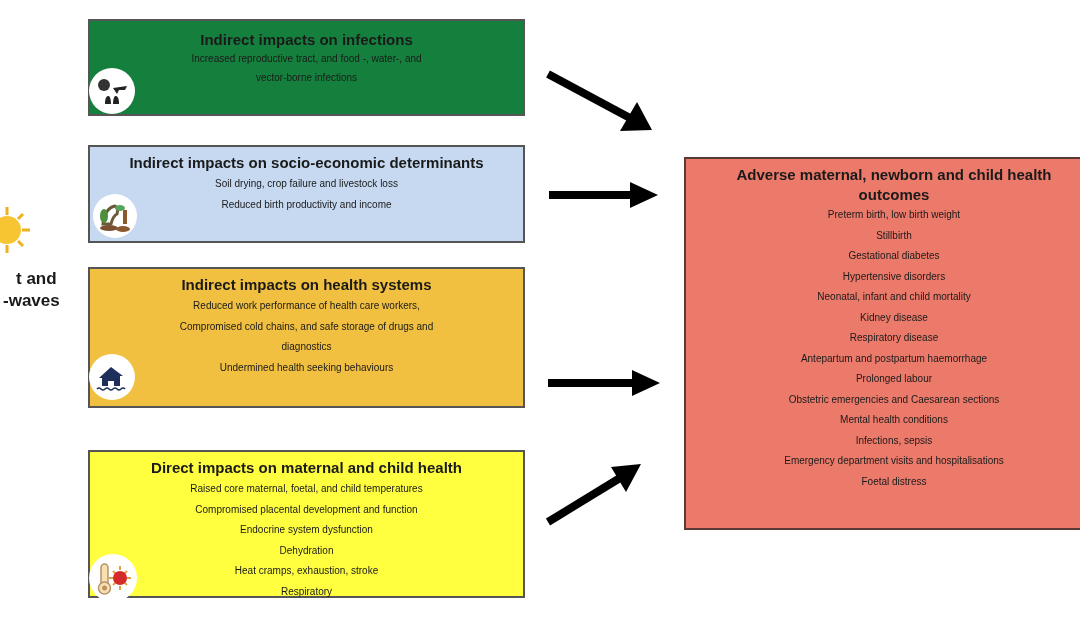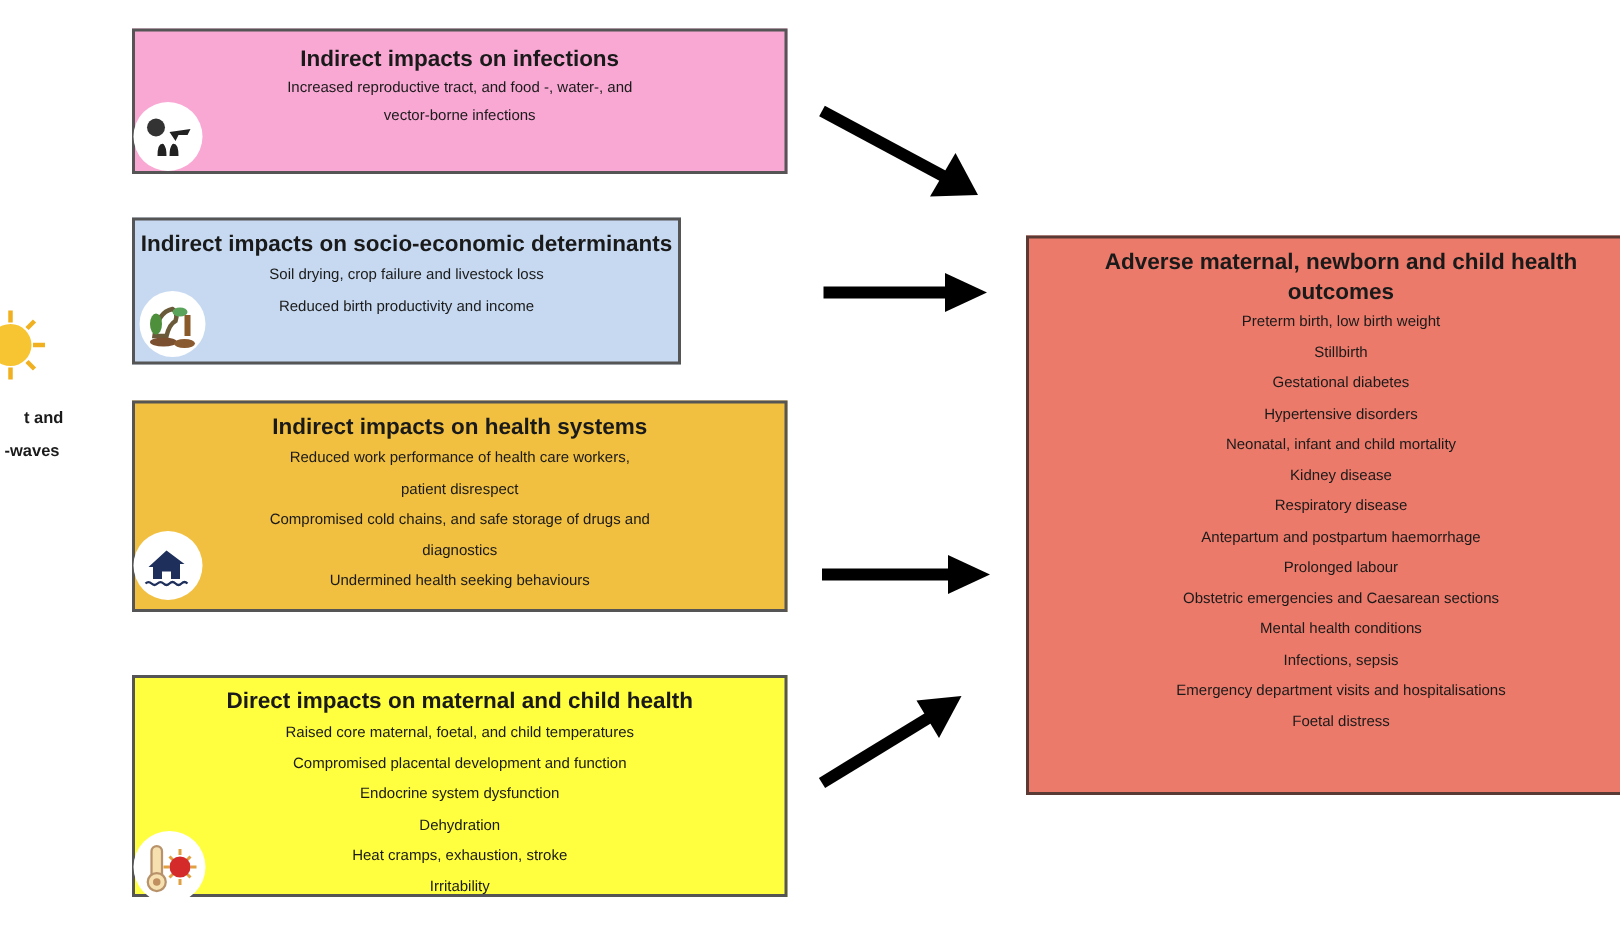--- a/index.html
+++ b/index.html
@@ -3,21 +3,21 @@
 <meta charset="utf-8">
 <style>
   html, body { margin:0; padding:0; }
   body { width:1080px; height:631px; background:#ffffff; position:relative; overflow:hidden;
          font-family:"Liberation Sans", "DejaVu Sans", sans-serif; color:#1a1a1a; }
   .box { position:absolute; box-sizing:border-box; border:2px solid #555; text-align:center; }
   .box .title { font-weight:bold; font-size:15px; line-height:19px; }
   .box .line { font-size:10px; line-height:20.5px; }
   .icon { position:absolute; border-radius:50%; background:#ffffff; }
   .sun-wrap { position:absolute; left:-18px; top:205px; width:50px; height:50px; }
-  .hazard { position:absolute; left:0; top:268px; font-weight:bold; font-size:11px; line-height:22px; }
+  .hazard { position:absolute; left:0; top:268px; font-weight:bold; font-size:17px; line-height:22px; }
   .hazard div { white-space:nowrap; }
   svg.arrow { position:absolute; overflow:visible; }
 </style>
 </head>
 <body>
 
 <div class="sun-wrap">
   <svg width="50" height="50" viewBox="0 0 50 50">
     <g stroke="#f0b020" stroke-width="3">
       <line x1="25" y1="2" x2="25" y2="10"></line>
@@ -30,72 +30,71 @@
         <line x1="14" y1="36" x2="9" y2="41"></line>
     </g>
     <circle cx="25" cy="25" r="14" fill="#f7c531"></circle>
   </svg>
 </div>
 <div class="hazard">
   <div style="padding-left:16px">t and</div>
   <div style="padding-left:3px">-waves</div>
 </div>
 
-<div class="box" style="left:88px; top:19px; width:437px; height:97px; background:#f9a8d4; padding-top:9px;">
+<div class="box" style="left:88px; top:19px; width:437px; height:97px; background:#15803d; padding-top:9px;">
   <div class="title">Indirect impacts on infections</div>
   <div class="line" style="line-height:19px">Increased reproductive tract, and food -, water-, and</div>
   <div class="line" style="line-height:19px">vector-borne infections</div>
   <div class="icon" style="left:-1px; top:47px; width:46px; height:46px;">
     <svg width="46" height="46" viewBox="0 0 46 46">
       <circle cx="15" cy="17" r="6" fill="#333"></circle>
       <path d="M24 20 L38 18 L36 22 L30 22 L28 26 Z" fill="#222"></path>
       <path d="M16 36 Q16 27 20 28 Q22 30 22 36 Z M24 36 Q24 30 26 28 Q30 27 30 36 Z" fill="#222"></path>
     </svg>
   </div>
 </div>
 
-<div class="box" style="left:88px; top:145px; width:366px; height:98px; background:#c6d9f1; padding-top:5px;">
+<div class="box" style="left:88px; top:145px; width:437px; height:98px; background:#c6d9f1; padding-top:5px;">
   <div class="title" style="line-height:21px">Indirect impacts on socio-economic determinants</div>
   <div class="line" style="line-height:21px">Soil drying, crop failure and livestock loss</div>
   <div class="line" style="line-height:21px">Reduced birth productivity and income</div>
   <div class="icon" style="left:3px; top:47px; width:44px; height:44px;">
     <svg width="44" height="44" viewBox="0 0 44 44">
       <path d="M10 30 Q12 14 22 12 Q26 14 24 20 Q20 22 18 30 Z" fill="none" stroke="#6a5a3a" stroke-width="3"></path>
       <ellipse cx="11" cy="22" rx="4" ry="7" fill="#4e8f3c"></ellipse>
       <ellipse cx="27" cy="14" rx="5" ry="3" fill="#5aa35a"></ellipse>
       <rect x="30" y="16" width="4" height="14" fill="#8a5a2a"></rect>
       <ellipse cx="16" cy="34" rx="9" ry="3" fill="#7a5030"></ellipse>
       <ellipse cx="30" cy="35" rx="7" ry="3" fill="#8a5a30"></ellipse>
     </svg>
   </div>
 </div>
 
 <div class="box" style="left:88px; top:267px; width:437px; height:141px; background:#f2c040; padding-top:5px;">
   <div class="title" style="line-height:22px">Indirect impacts on health systems</div>
   <div class="line">Reduced work performance of health care workers,</div>
-  <div class="line">patient disrespect</div>
   <div class="line">Compromised cold chains, and safe storage of drugs and</div>
   <div class="line">diagnostics</div>
   <div class="line">Undermined health seeking behaviours</div>
   <div class="icon" style="left:-1px; top:85px; width:46px; height:46px;">
     <svg width="46" height="46" viewBox="0 0 46 46">
       <path d="M10 24 L22 13 L34 22 L31 22 L31 32 L25 32 L25 27 L19 27 L19 32 L13 32 L13 24 Z" fill="#1d2f5a"></path>
       <path d="M8 35 q2 -2 4 0 q2 2 4 0 q2 -2 4 0 q2 2 4 0 q2 -2 4 0 q2 2 4 0 q2 -2 4 0" fill="none" stroke="#1d2f5a" stroke-width="1.5"></path>
     </svg>
   </div>
 </div>
 
 <div class="box" style="left:88px; top:450px; width:437px; height:148px; background:#ffff40; padding-top:5px;">
   <div class="title" style="line-height:22px">Direct impacts on maternal and child health</div>
   <div class="line">Raised core maternal, foetal, and child temperatures</div>
   <div class="line">Compromised placental development and function</div>
   <div class="line">Endocrine system dysfunction</div>
   <div class="line">Dehydration</div>
   <div class="line">Heat cramps, exhaustion, stroke</div>
-  <div class="line">Irritability</div>
+  <div class="line">Respiratory</div>
   <div class="icon" style="left:-1px; top:102px; width:48px; height:48px;">
     <svg width="48" height="48" viewBox="0 0 48 48">
       <rect x="12" y="10" width="7" height="22" rx="3.5" fill="#f6e0b0" stroke="#b8926a" stroke-width="1.5"></rect>
       <circle cx="15.5" cy="34" r="6" fill="#f6e0b0" stroke="#b8926a" stroke-width="1.5"></circle>
       <circle cx="15.5" cy="34" r="2.5" fill="#c09060"></circle>
       <g stroke="#e0a040" stroke-width="2">
         <line x1="31" y1="12" x2="31" y2="16"></line>
           <line x1="31" y1="32" x2="31" y2="36"></line>
         <line x1="20" y1="24" x2="24" y2="24"></line>
           <line x1="38" y1="24" x2="42" y2="24"></line>

